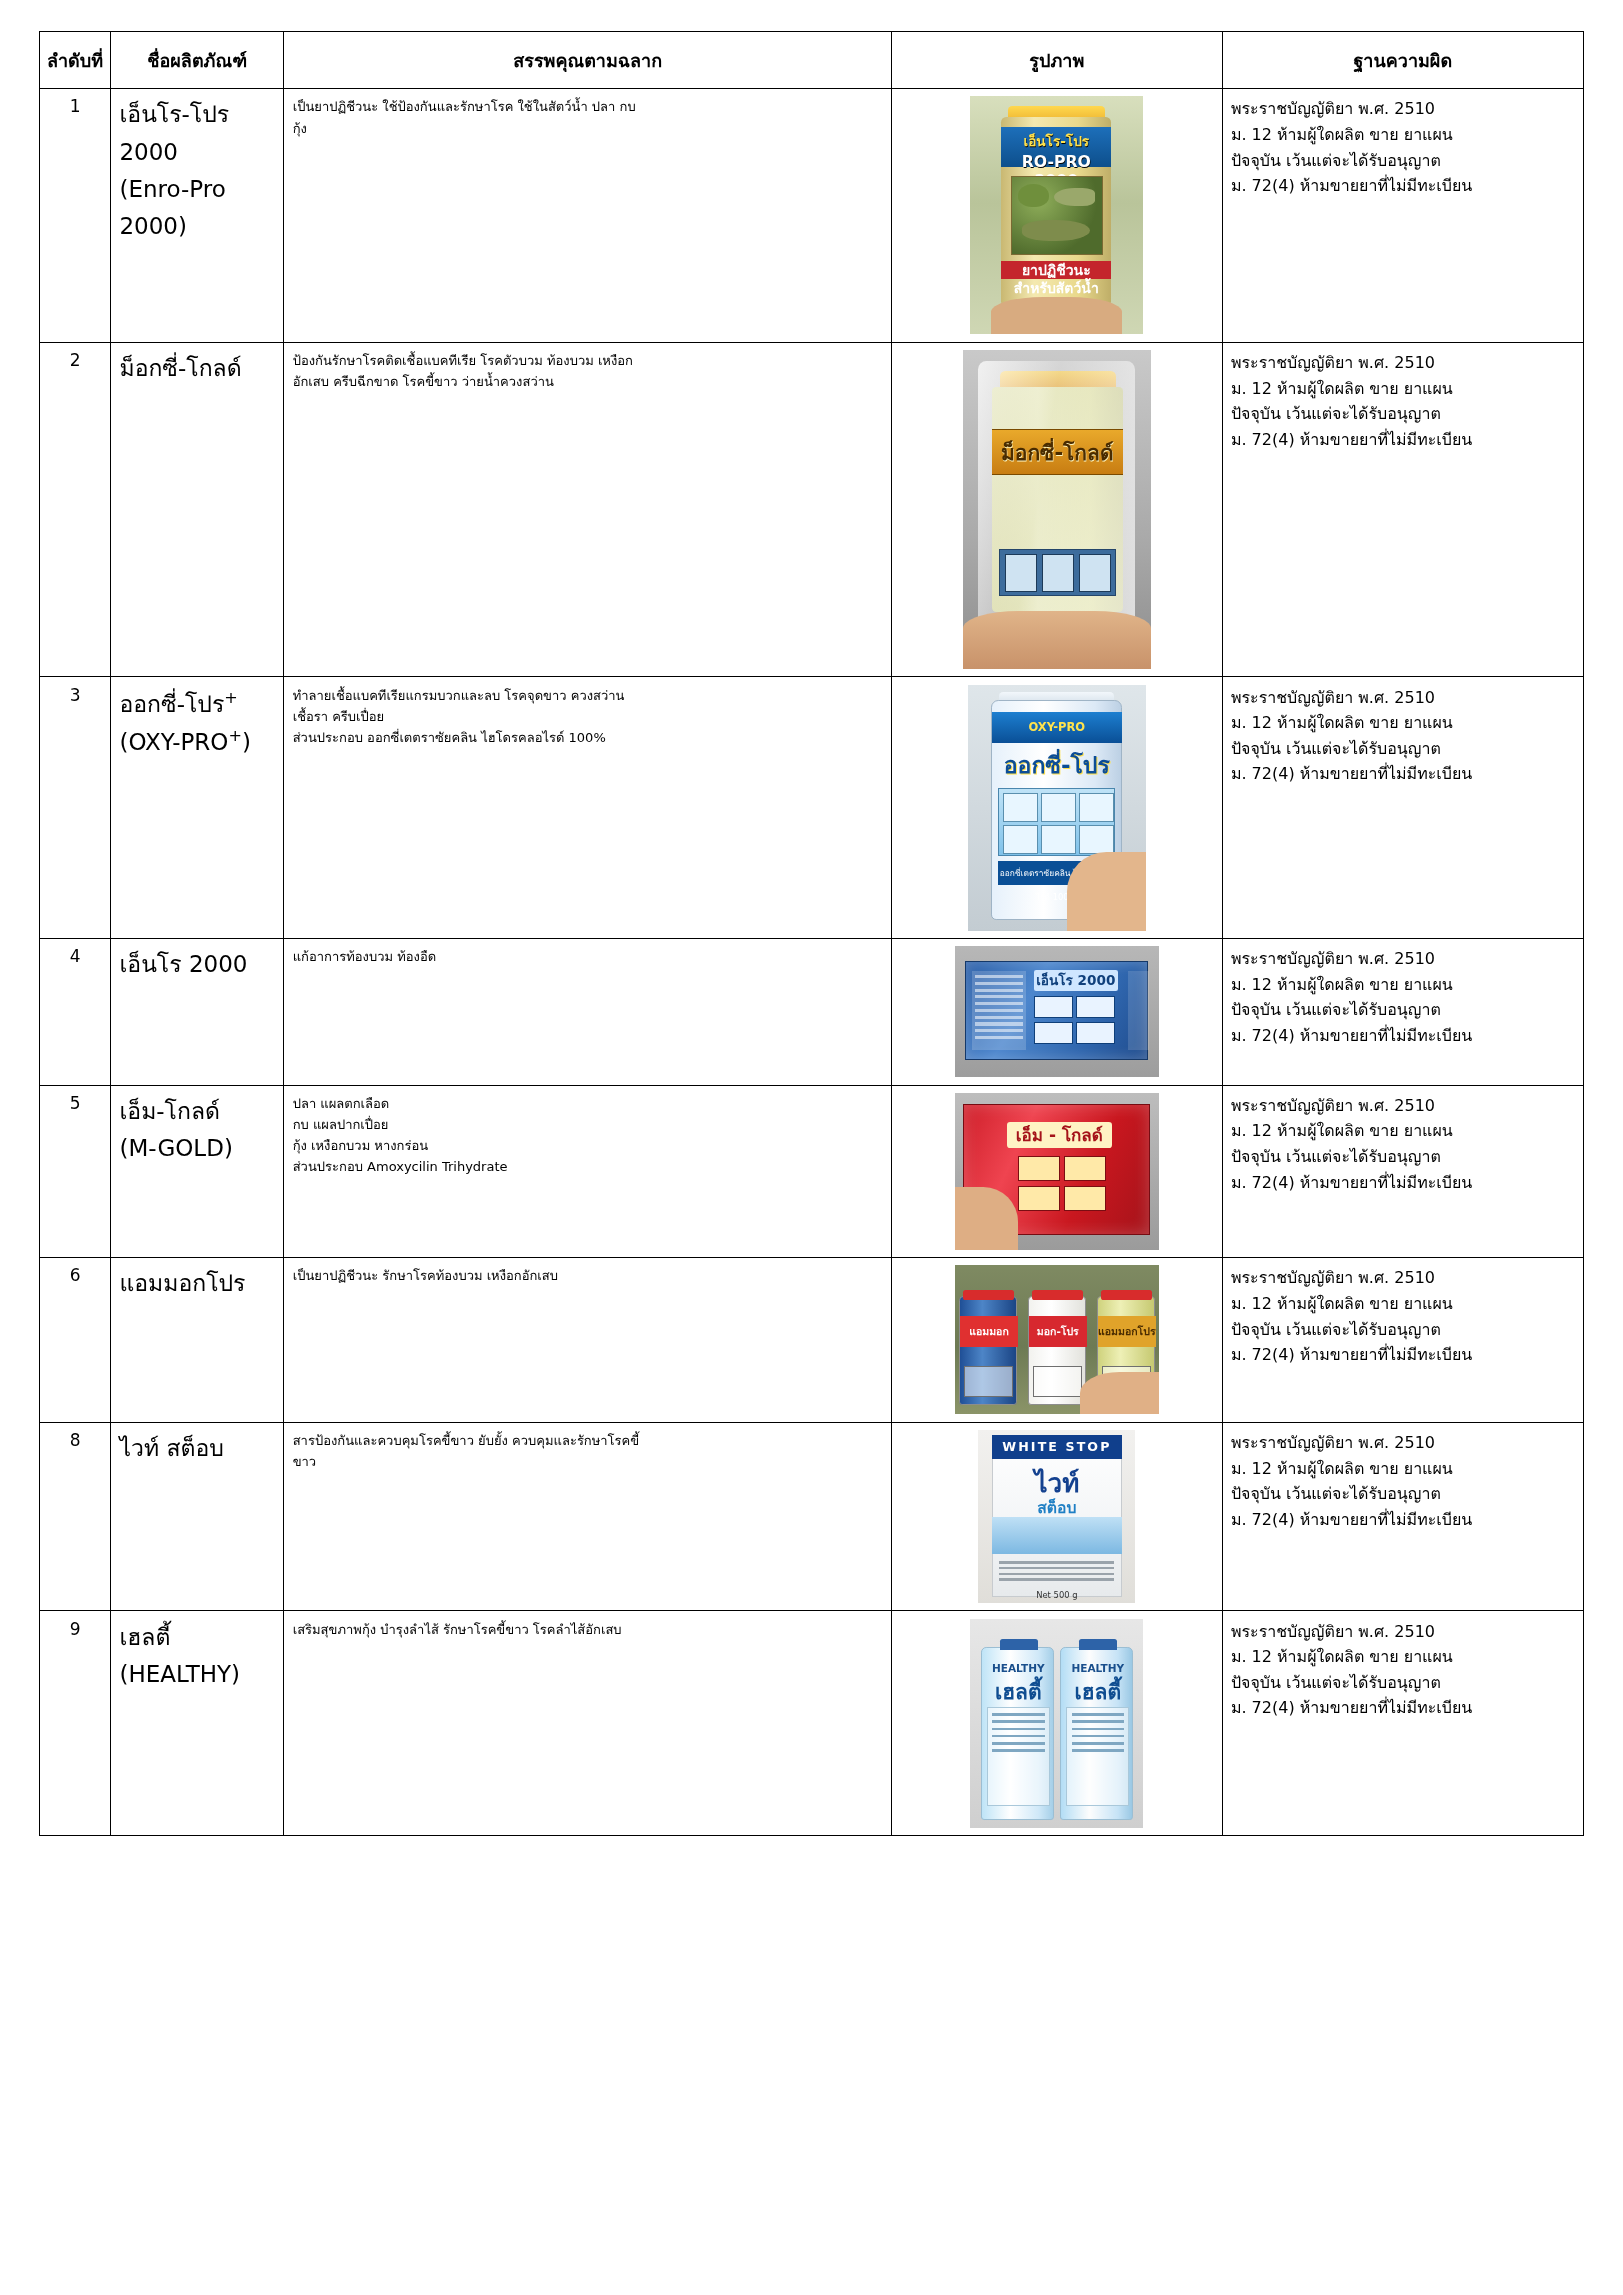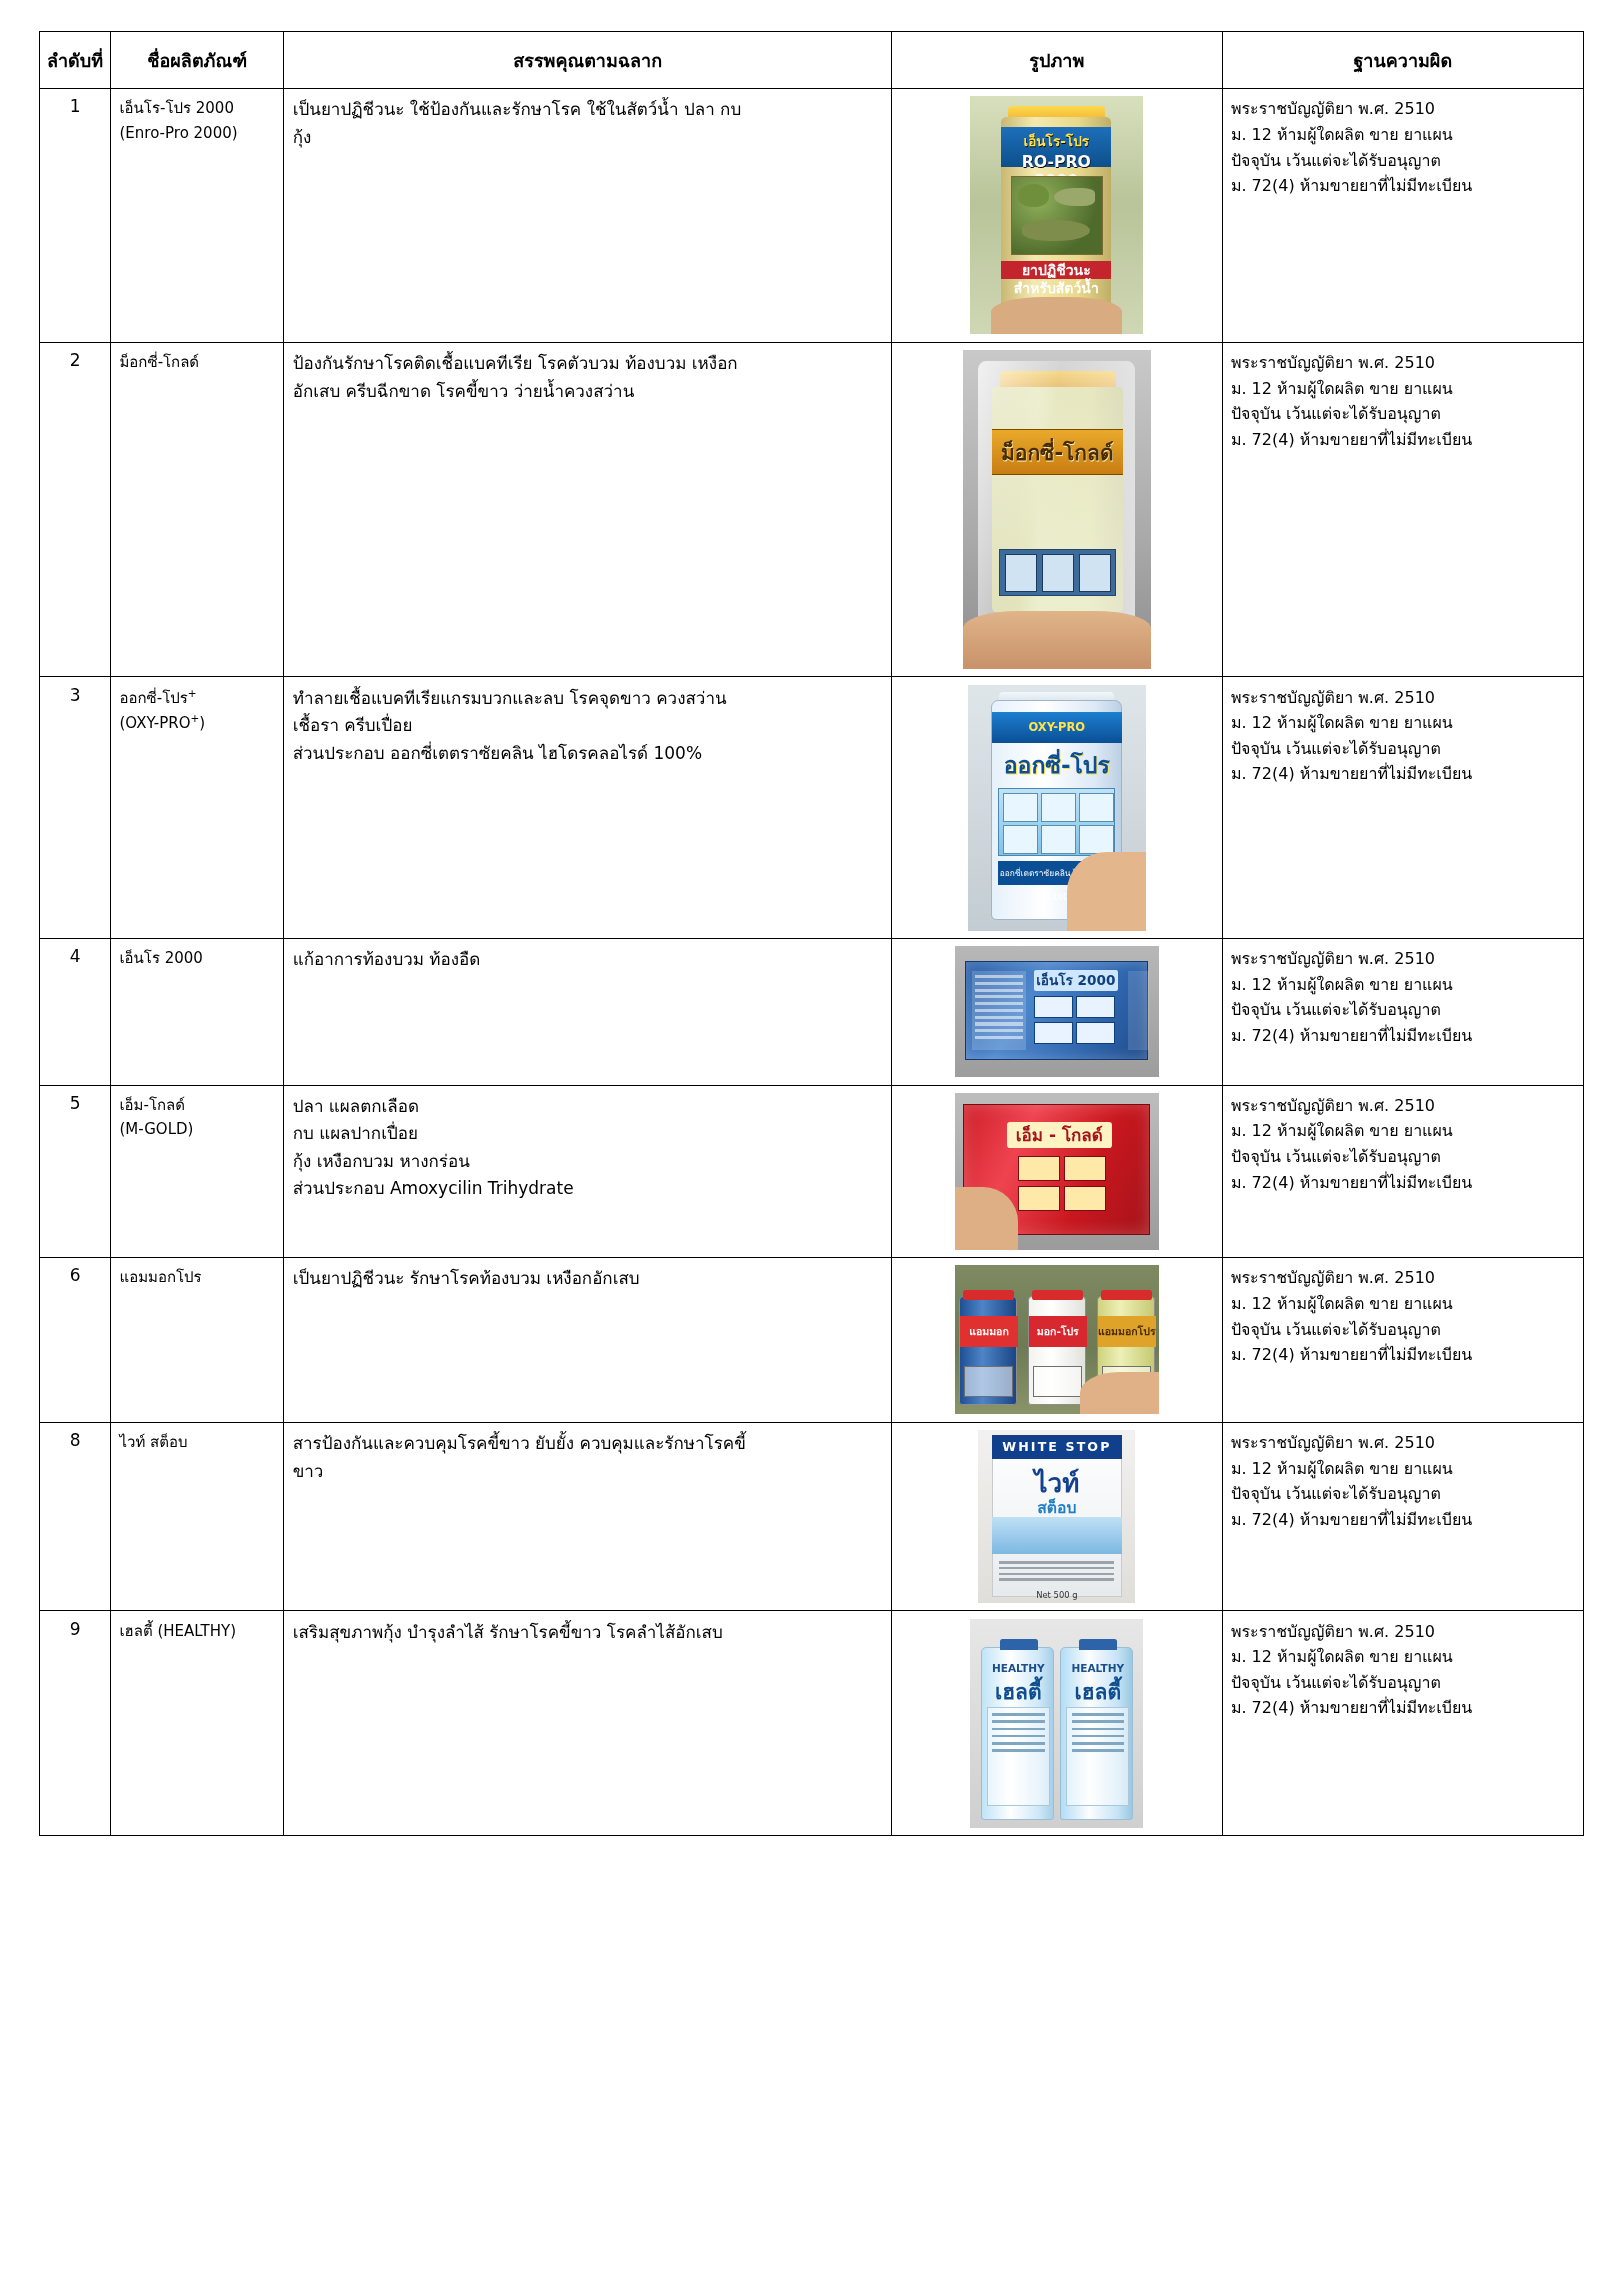--- a/index.html
+++ b/index.html
@@ -58,26 +58,26 @@
   col.c-props { width: 607px; }
   col.c-img { width: 330px; }
   col.c-law { width: 361px; }
 
   td.no {
     text-align: center;
     font-size: 17px;
     padding-top: 11.5px;
   }
   td.name {
-    font-size: 15px;
+    font-size: 23px;
     line-height: 1.62;
     padding-top: 10.5px;
   }
   td.props {
-    font-size: 17px;
+    font-size: 13px;
     line-height: 1.62;
     padding-top: 10.5px;
   }
   td.law {
     font-size: 16px;
     line-height: 1.6;
     padding-top: 10.5px;
   }
   td.img {
     padding: 5.2px;

